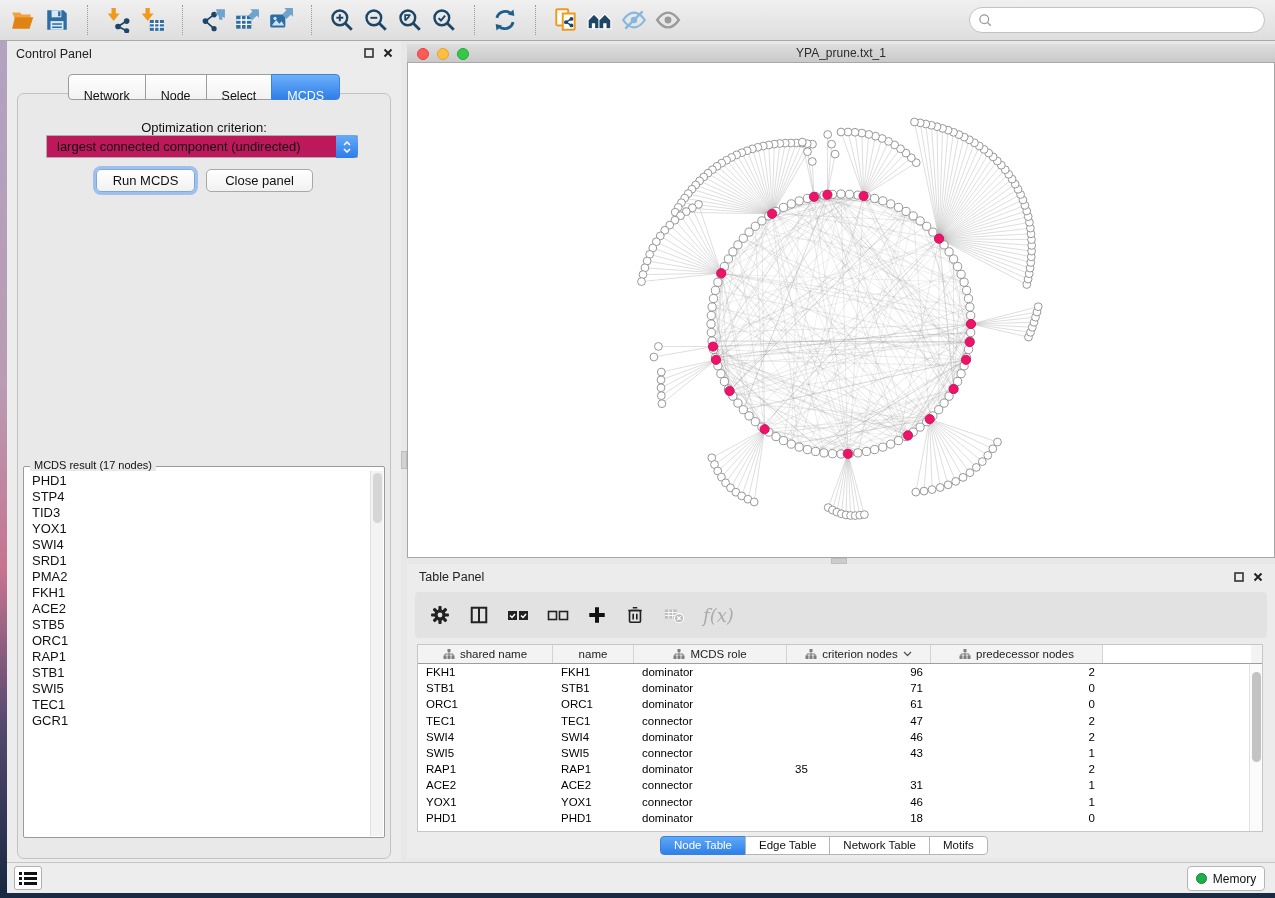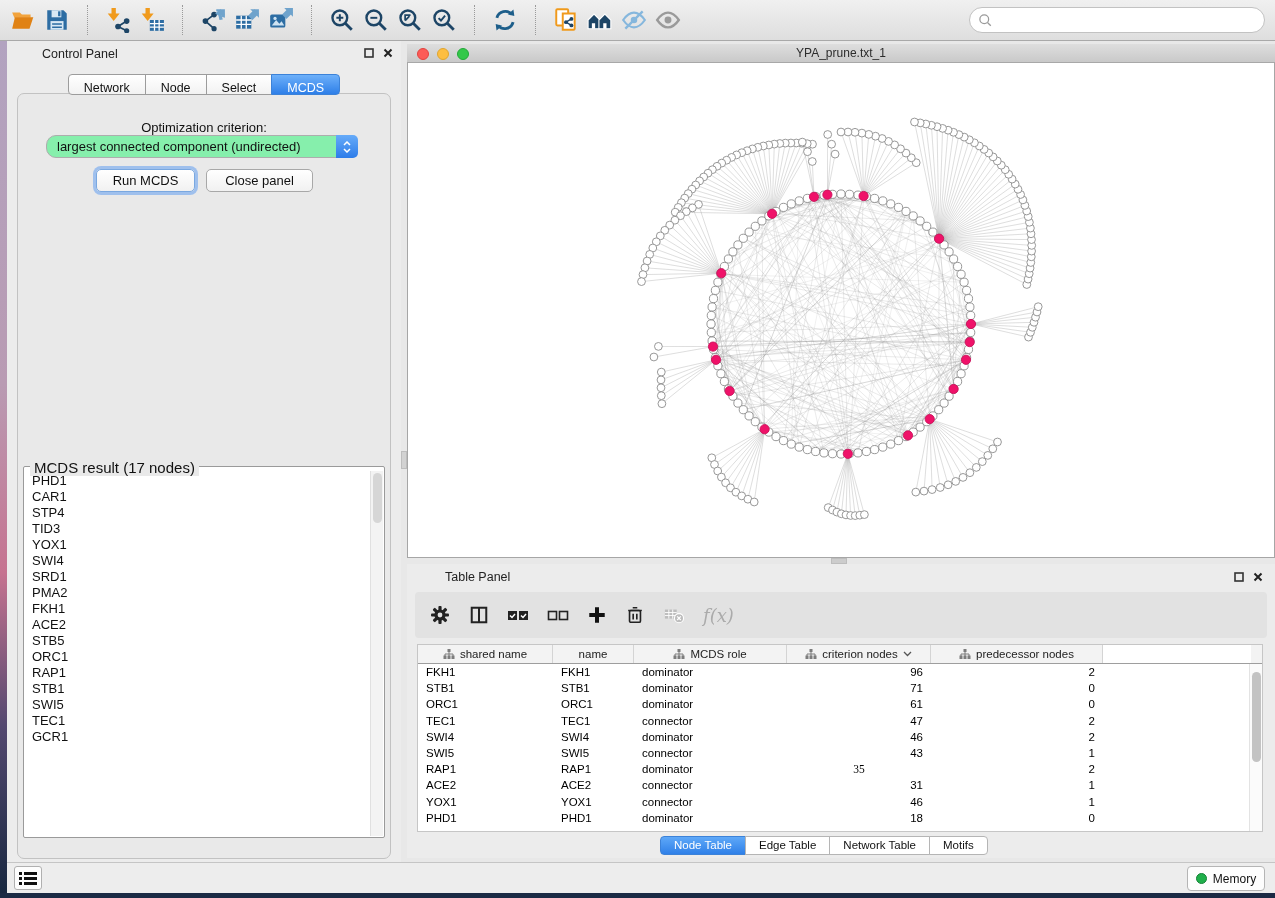--- a/index.html
+++ b/index.html
@@ -22,46 +22,46 @@
 
   
   .wall-left { position:absolute; left:0; top:41px; width:7px; height:857px;
     background:linear-gradient(#b2a3c0 0%, #b99bb3 40%, #c67390 62%, #53486f 80%, #17273f 100%); }
   .wall-bottom { position:absolute; left:0; top:893px; width:1275px; height:5px;
     background:linear-gradient(90deg,#182741,#243username 40%,#1b2a44); background-color:#1b2a44; }
 
   
   .control-panel { position:absolute; left:7px; top:41px; width:394px; height:821px; background:#ececec; }
   .panel-head { position:absolute; left:0; top:0; right:0; height:26px; }
-  .panel-title { position:absolute; left:9px; top:6px; font-size:12.5px; color:#222;margin-left:26px; }
+  .panel-title { position:absolute; left:9px; top:6px; font-size:12.5px; color:#222; }
   .winbtns { position:absolute; right:8px; top:7px; display:flex; gap:9px; align-items:center; }
   .winbtns svg { display:block; }
 
   .ctab-row { position:absolute; top:33px; left:0; right:0; display:flex; justify-content:center; z-index:3; }
-  .ctab { height:21px; line-height:19px; padding:4px 15px; font-size:12.5px; background:linear-gradient(#ffffff,#f2f2f2);
+  .ctab { height:21px; line-height:19px; padding:12px 15px; font-size:12.5px; background:linear-gradient(#ffffff,#f2f2f2);
     border:1px solid #9c9c9c; margin-left:-1px; color:#111; }
   .ctab:first-child { border-radius:4px 0 0 4px; margin-left:0; }
   .ctab:last-child { border-radius:0 4px 4px 0; }
   .ctab.active { background:linear-gradient(#6db0fa,#2e7fe8); border-color:#3c82d8; color:#fff; }
 
   .cp-box { position:absolute; top:52px; left:10px; width:374px; height:766px;
     background:#e9e9e9; border:1px solid #c2c2c2; border-radius:7px; }
   .opt-label { position:absolute; top:26px; left:0; right:0; text-align:center; font-size:13px; color:#111; }
-  .criterion { position:absolute; top:41px; left:28px; width:312px; height:23px; background:#86efac;
-    border:1px solid #adadad; border-radius:10px; font-size:13px; line-height:21px; padding-left:10px; color:#111; }
+  .criterion { position:absolute; top:41px; left:28px; width:312px; height:23px; background:#be185d;
+    border:1px solid #adadad; border-radius:1px; font-size:13px; line-height:21px; padding-left:10px; color:#111; }
   .criterion .cap { position:absolute; right:-1px; top:-1px; width:22px; height:23px; border-radius:0 5px 5px 0;
     background:linear-gradient(#66abf9,#2d7ce9); display:flex; flex-direction:column; align-items:center; justify-content:center; gap:2px; }
   .cbtn { position:absolute; height:23px; background:linear-gradient(#ffffff,#f1f1f1); border:1px solid #a8a8a8;
     border-radius:5px; font-size:13px; text-align:center; line-height:21px; color:#111; }
   .run-btn { top:75px; left:78px; width:99px; box-shadow:0 0 0 3px rgba(110,165,240,.6); border-color:#7aa8e0; }
   .closep-btn { top:75px; left:188px; width:107px; }
 
   .mcds-fieldset { position:absolute; top:372px; left:5px; width:362px; height:372px;
     border:1px solid #9a9a9a; border-radius:2px; background:#fff; }
-  .legend { position:absolute; top:-8px; left:6px; background:#e9e9e9; padding:0 4px; font-size:15px; color:#111; }
+  .legend { position:absolute; top:-8px; left:6px; background:#e9e9e9; padding:0 4px; font-size:11px; color:#111; }
   .mcds-list { position:absolute; left:1px; top:4px; right:14px; bottom:1px; overflow:hidden;
     font-size:13px; line-height:16px; padding:2px 0 0 7px; color:#111; }
   .mcds-scroll { position:absolute; right:1px; top:4px; width:13px; bottom:1px; background:#f3f3f3; border-left:1px solid #e0e0e0; }
   .mcds-scroll .thumb { position:absolute; left:2px; top:2px; width:9px; height:50px; border-radius:5px; background:#d6d6d6; }
 
   
   .vsplit { position:absolute; left:401px; top:41px; width:6px; height:821px; background:#e8e8e8; }
   .vsplit .grip { position:absolute; left:0px; top:410px; width:6px; height:18px; background:#d2d2d2; border:1px solid #bdbdbd; }
 
   
@@ -298,21 +298,20 @@
             <path d="M1 1l3 3 3-3" fill="none" stroke="#fff" stroke-width="1.5"></path>
           </svg>
       </span>
     </div>
     <div class="cbtn run-btn">Run MCDS</div>
     <div class="cbtn closep-btn">Close panel</div>
     <div class="mcds-fieldset">
       <span class="legend">MCDS result (17 nodes)</span>
       <div class="mcds-list" id="mcdsList">
           <div>PHD1</div>
-          <div>CAR1</div>
           <div>STP4</div>
           <div>TID3</div>
           <div>YOX1</div>
           <div>SWI4</div>
           <div>SRD1</div>
           <div>PMA2</div>
           <div>FKH1</div>
           <div>ACE2</div>
           <div>STB5</div>
           <div>ORC1</div>
@@ -1215,21 +1214,21 @@
             <div class="td" style="width: 135px; text-align: left;">SWI5</div>
             <div class="td" style="width: 81px; text-align: left;">SWI5</div>
             <div class="td" style="width: 153px; text-align: left;">connector</div>
             <div class="td" style="width: 144px; text-align: right;">43</div>
             <div class="td" style="width: 172px; text-align: right;">1</div>
           </div>
           <div class="trow">
             <div class="td" style="width: 135px; text-align: left;">RAP1</div>
             <div class="td" style="width: 81px; text-align: left;">RAP1</div>
             <div class="td" style="width: 153px; text-align: left;">dominator</div>
-            <div class="td" style="width: 144px; text-align: center; font-family: Liberation Serif, serif;">35</div>
+            <div class="td" style="width: 144px; text-align: left;">35</div>
             <div class="td" style="width: 172px; text-align: right;">2</div>
           </div>
           <div class="trow">
             <div class="td" style="width: 135px; text-align: left;">ACE2</div>
             <div class="td" style="width: 81px; text-align: left;">ACE2</div>
             <div class="td" style="width: 153px; text-align: left;">connector</div>
             <div class="td" style="width: 144px; text-align: right;">31</div>
             <div class="td" style="width: 172px; text-align: right;">1</div>
           </div>
           <div class="trow">

